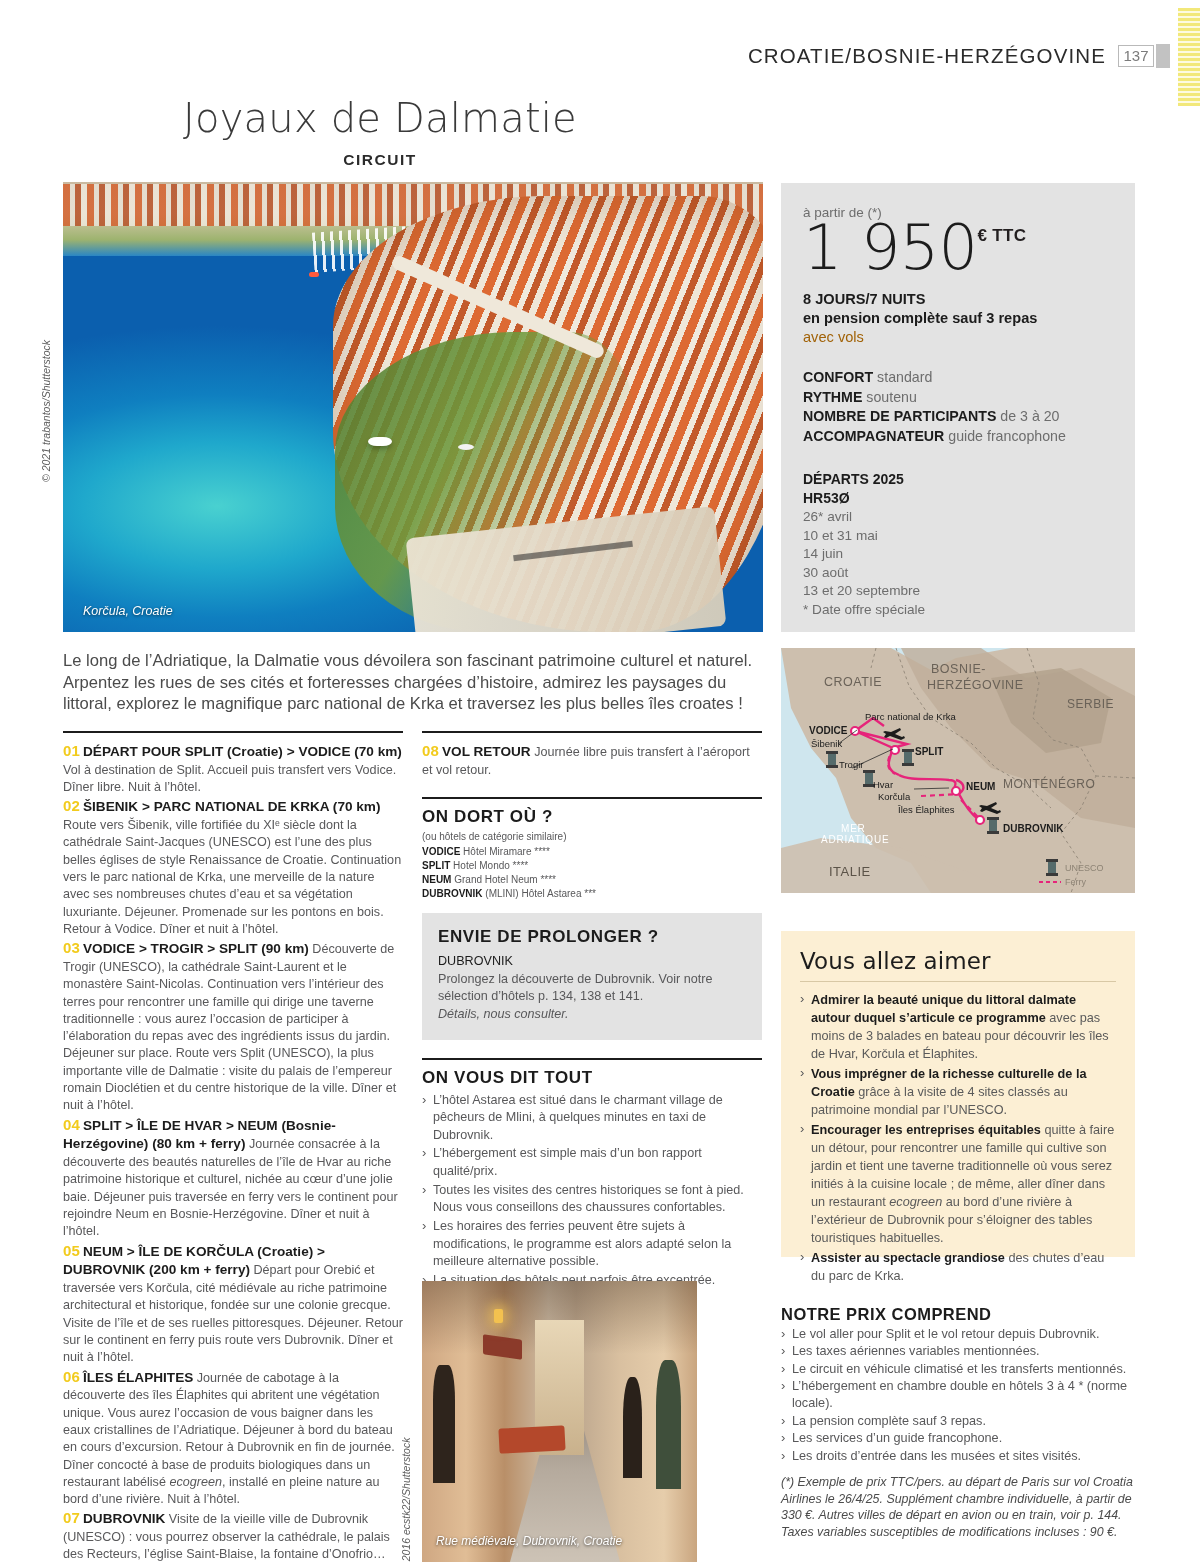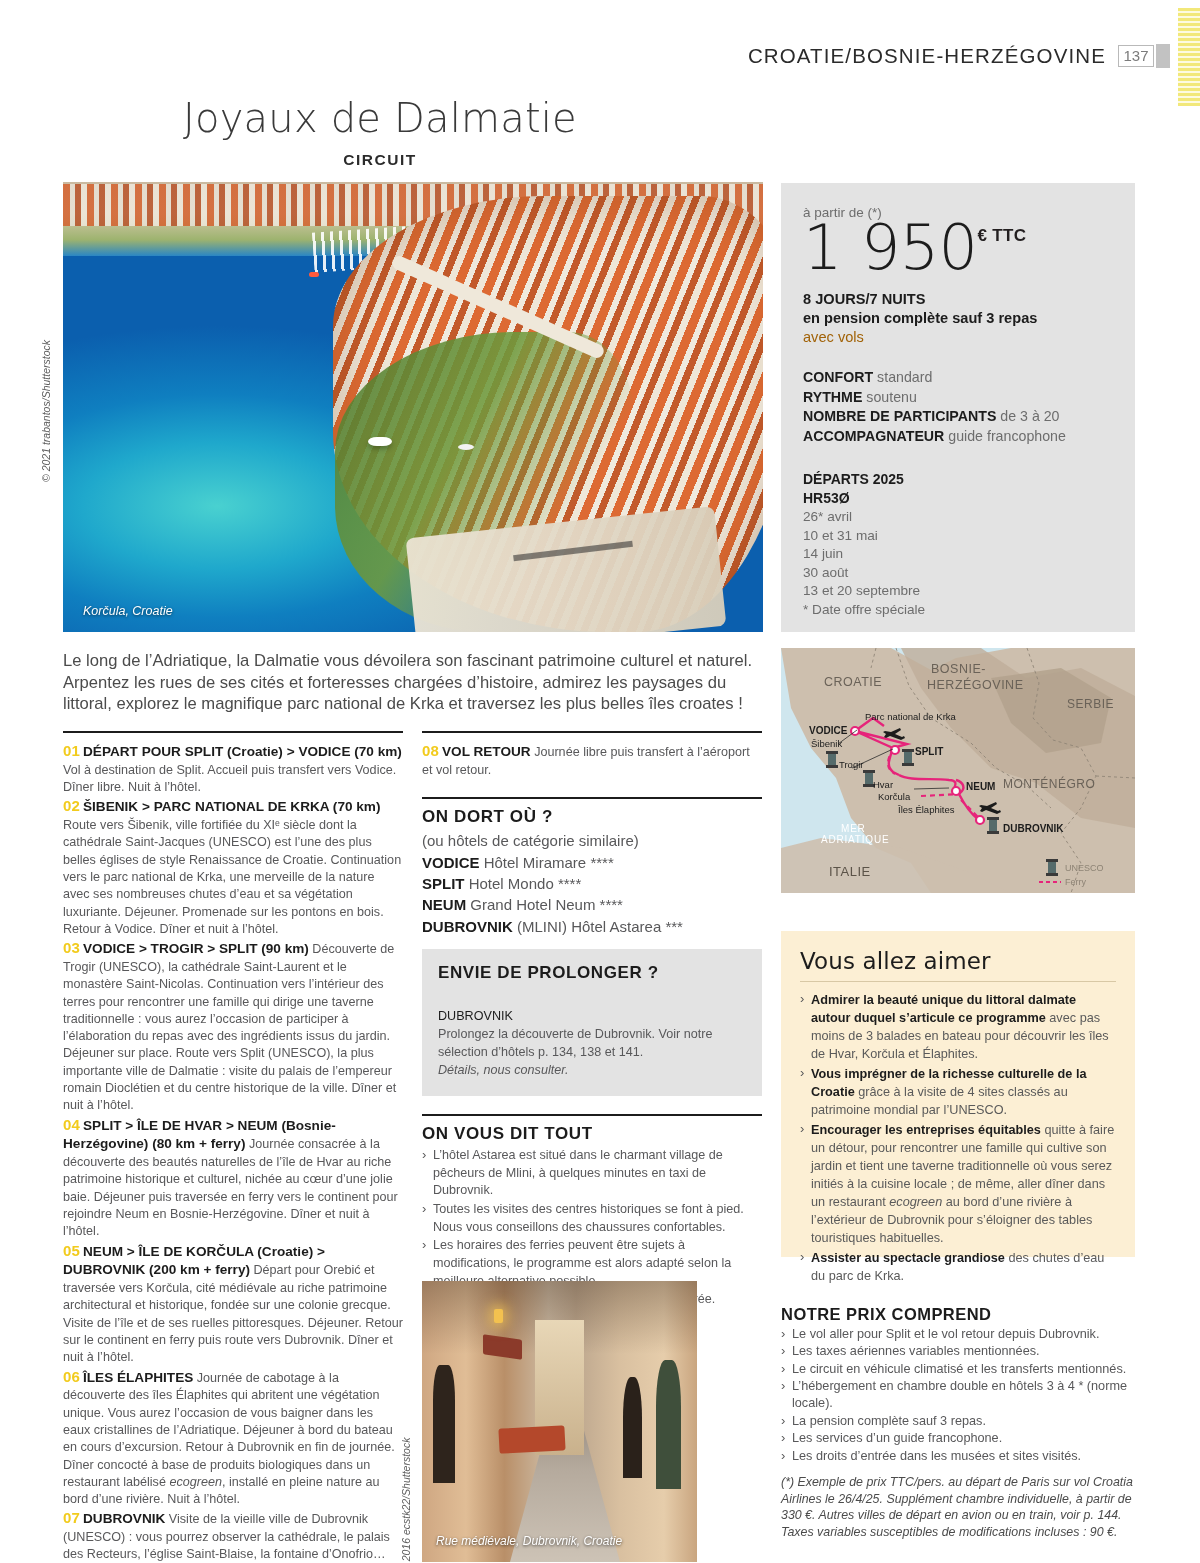--- a/index.html
+++ b/index.html
@@ -165,39 +165,39 @@
     color:#f2cb1d; font-weight:700; font-size:15px; letter-spacing:.01em;
     margin-right:3px;
   }
   .day-title { font-weight:700; color:#1c1c1c; font-size:13.6px; }
   .day-block i { font-style:italic; }
 
   .sec-head {
     font-weight:700; font-size:17px; letter-spacing:.035em; color:#1c1c1c;
     margin:0 0 3px; line-height:1.2;
   }
-  .sec-body { font-size:15px; line-height:1.42; color:#58585a; }
+  .sec-body { font-size:10px; line-height:1.42; color:#58585a; }
   .sec-body b { color:#1c1c1c; font-weight:700; }
 
   ul.chev { list-style:none; margin:0; padding:0; }
   ul.chev li {
     position:relative; padding-left:11px; font-size:12.6px;
     line-height:1.40; color:#58585a; margin-bottom:1px;
   }
   ul.chev li::before {
     content:"\203A"; position:absolute; left:0; top:-1px; color:#58585a; font-size:13px;
   }
   ul.chev li b { color:#1c1c1c; font-weight:700; }
   ul.chev li i { font-style:italic; }
 
   
   #envie-box {
     background:#e3e3e3; padding:14px 16px 16px; margin-top:12px;
   }
-  #envie-box .sec-head { margin-bottom:25px; }
+  #envie-box .sec-head { margin-bottom:5px; }
   #envie-box .ebody { font-size:12.6px; line-height:1.42; color:#58585a; }
   #envie-box .ebody .city { color:#1c1c1c; }
 
   
   #mid-photo {
     position:absolute; left:422px; top:1281px; width:275px; height:281px;
     overflow:hidden; background:#c9ac8e;
   }
   #mid-photo .street {
     position:absolute; inset:0;
@@ -381,20 +381,21 @@
       <div>Prolongez la découverte de Dubrovnik. Voir notre sélection d’hôtels p. 134, 138 et 141.</div>
       <div style="font-style:italic">Détails, nous consulter.</div>
     </div>
   </div>
 
   <div style="margin-top:18px" class="rule-top"></div>
   <div>
     <div class="sec-head">ON VOUS DIT TOUT</div>
     <ul class="chev" id="dit-tout-list">
         <li>L’hôtel Astarea est situé dans le charmant village de pêcheurs de Mlini, à quelques minutes en taxi de Dubrovnik.</li>
+        <li>L’hébergement est simple mais d’un bon rapport qualité/prix.</li>
         <li>Toutes les visites des centres historiques se font à pied. Nous vous conseillons des chaussures confortables.</li>
         <li>Les horaires des ferries peuvent être sujets à modifications, le programme est alors adapté selon la meilleure alternative possible.</li>
         <li>La situation des hôtels peut parfois être excentrée.</li>
       </ul>
   </div>
 </div>
 
 <div id="mid-photo">
   <div class="street"></div>
   <div class="road"></div>

